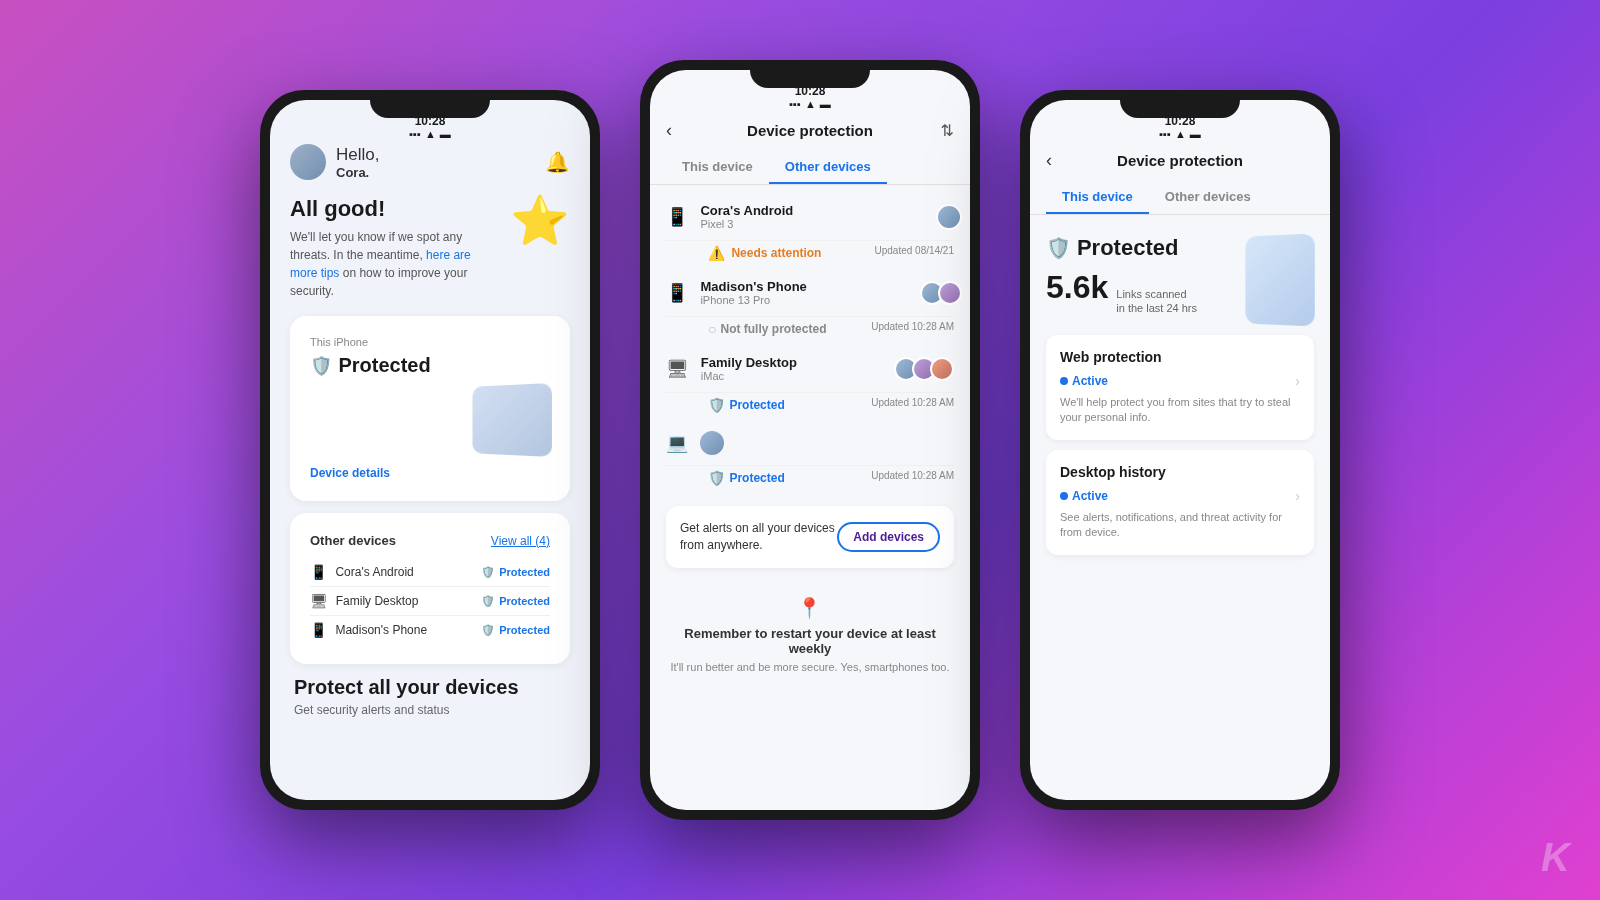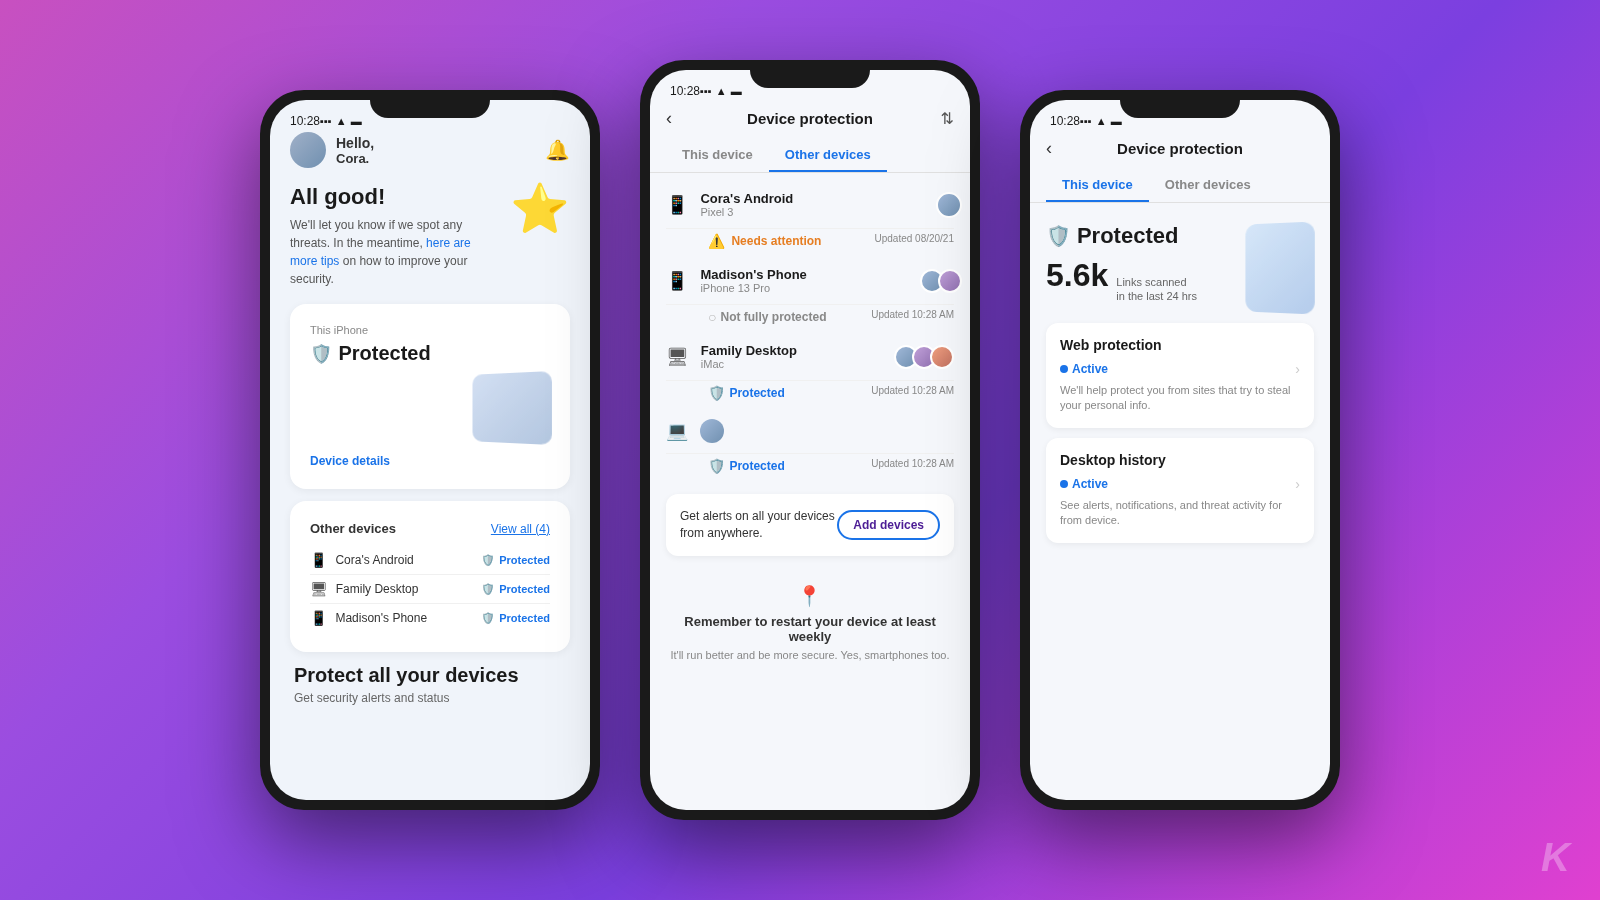--- a/index.html
+++ b/index.html
@@ -47,26 +47,28 @@
       width: 120px;
       height: 28px;
       background: #1a1a1a;
       border-radius: 0 0 18px 18px;
       z-index: 10;
     }
 
     
     .status-bar {
       display: flex;
+      justify-content: space-between;
       align-items: center;
       padding: 8px 20px 4px;
       padding-top: 14px;
       font-size: 12px;
-      font-weight: 400;
+      font-weight: 700;
       color: #1a1a1a;
+      flex-direction: column;
     }
 
     .status-icons {
       display: flex;
       align-items: center;
       gap: 4px;
       font-size: 11px;
     }
 
     
@@ -88,21 +90,21 @@
       gap: 10px;
     }
 
     .avatar {
       width: 36px;
       height: 36px;
       border-radius: 50%;
       background: linear-gradient(135deg, #a0b0c8, #7090b0);
     }
 
-    .hello-text { font-size: 14px; font-weight: 700; color: #333; }
+    .hello-text { font-size: 17px; font-weight: 400; color: #333; }
     .hello-name { font-size: 13px; font-weight: 700; color: #333; }
 
     .bell-icon { font-size: 20px; color: #555; }
 
     .all-good-section {
       display: flex;
       justify-content: space-between;
       align-items: flex-start;
       margin-bottom: 16px;
     }
@@ -516,21 +518,21 @@
         </div>
         <div class="device-list-right">
           <div class="av av1" style="width:26px;height:26px;border-radius:50%;"></div>
         </div>
       </div>
       <div style="padding: 4px 0 8px 42px; display:flex; justify-content:space-between;">
         <div style="display:flex;align-items:center;gap:6px;">
           <span class="alert-icon">⚠️</span>
           <span style="font-size:12px;font-weight:700;color:#e67e22;">Needs attention</span>
         </div>
-        <span style="font-size:10px;color:#888;">Updated 08/20/21</span>
+        <span style="font-size:10px;color:#888;">Updated 08/14/21</span>
       </div>
 
       <div class="device-list-item">
         <span class="device-list-icon">📱</span>
         <div class="device-list-info">
           <div class="device-list-name">Madison's Phone</div>
           <div class="device-list-sub">iPhone 13 Pro</div>
         </div>
         <div class="device-list-right">
           <div class="avatars-multi">

